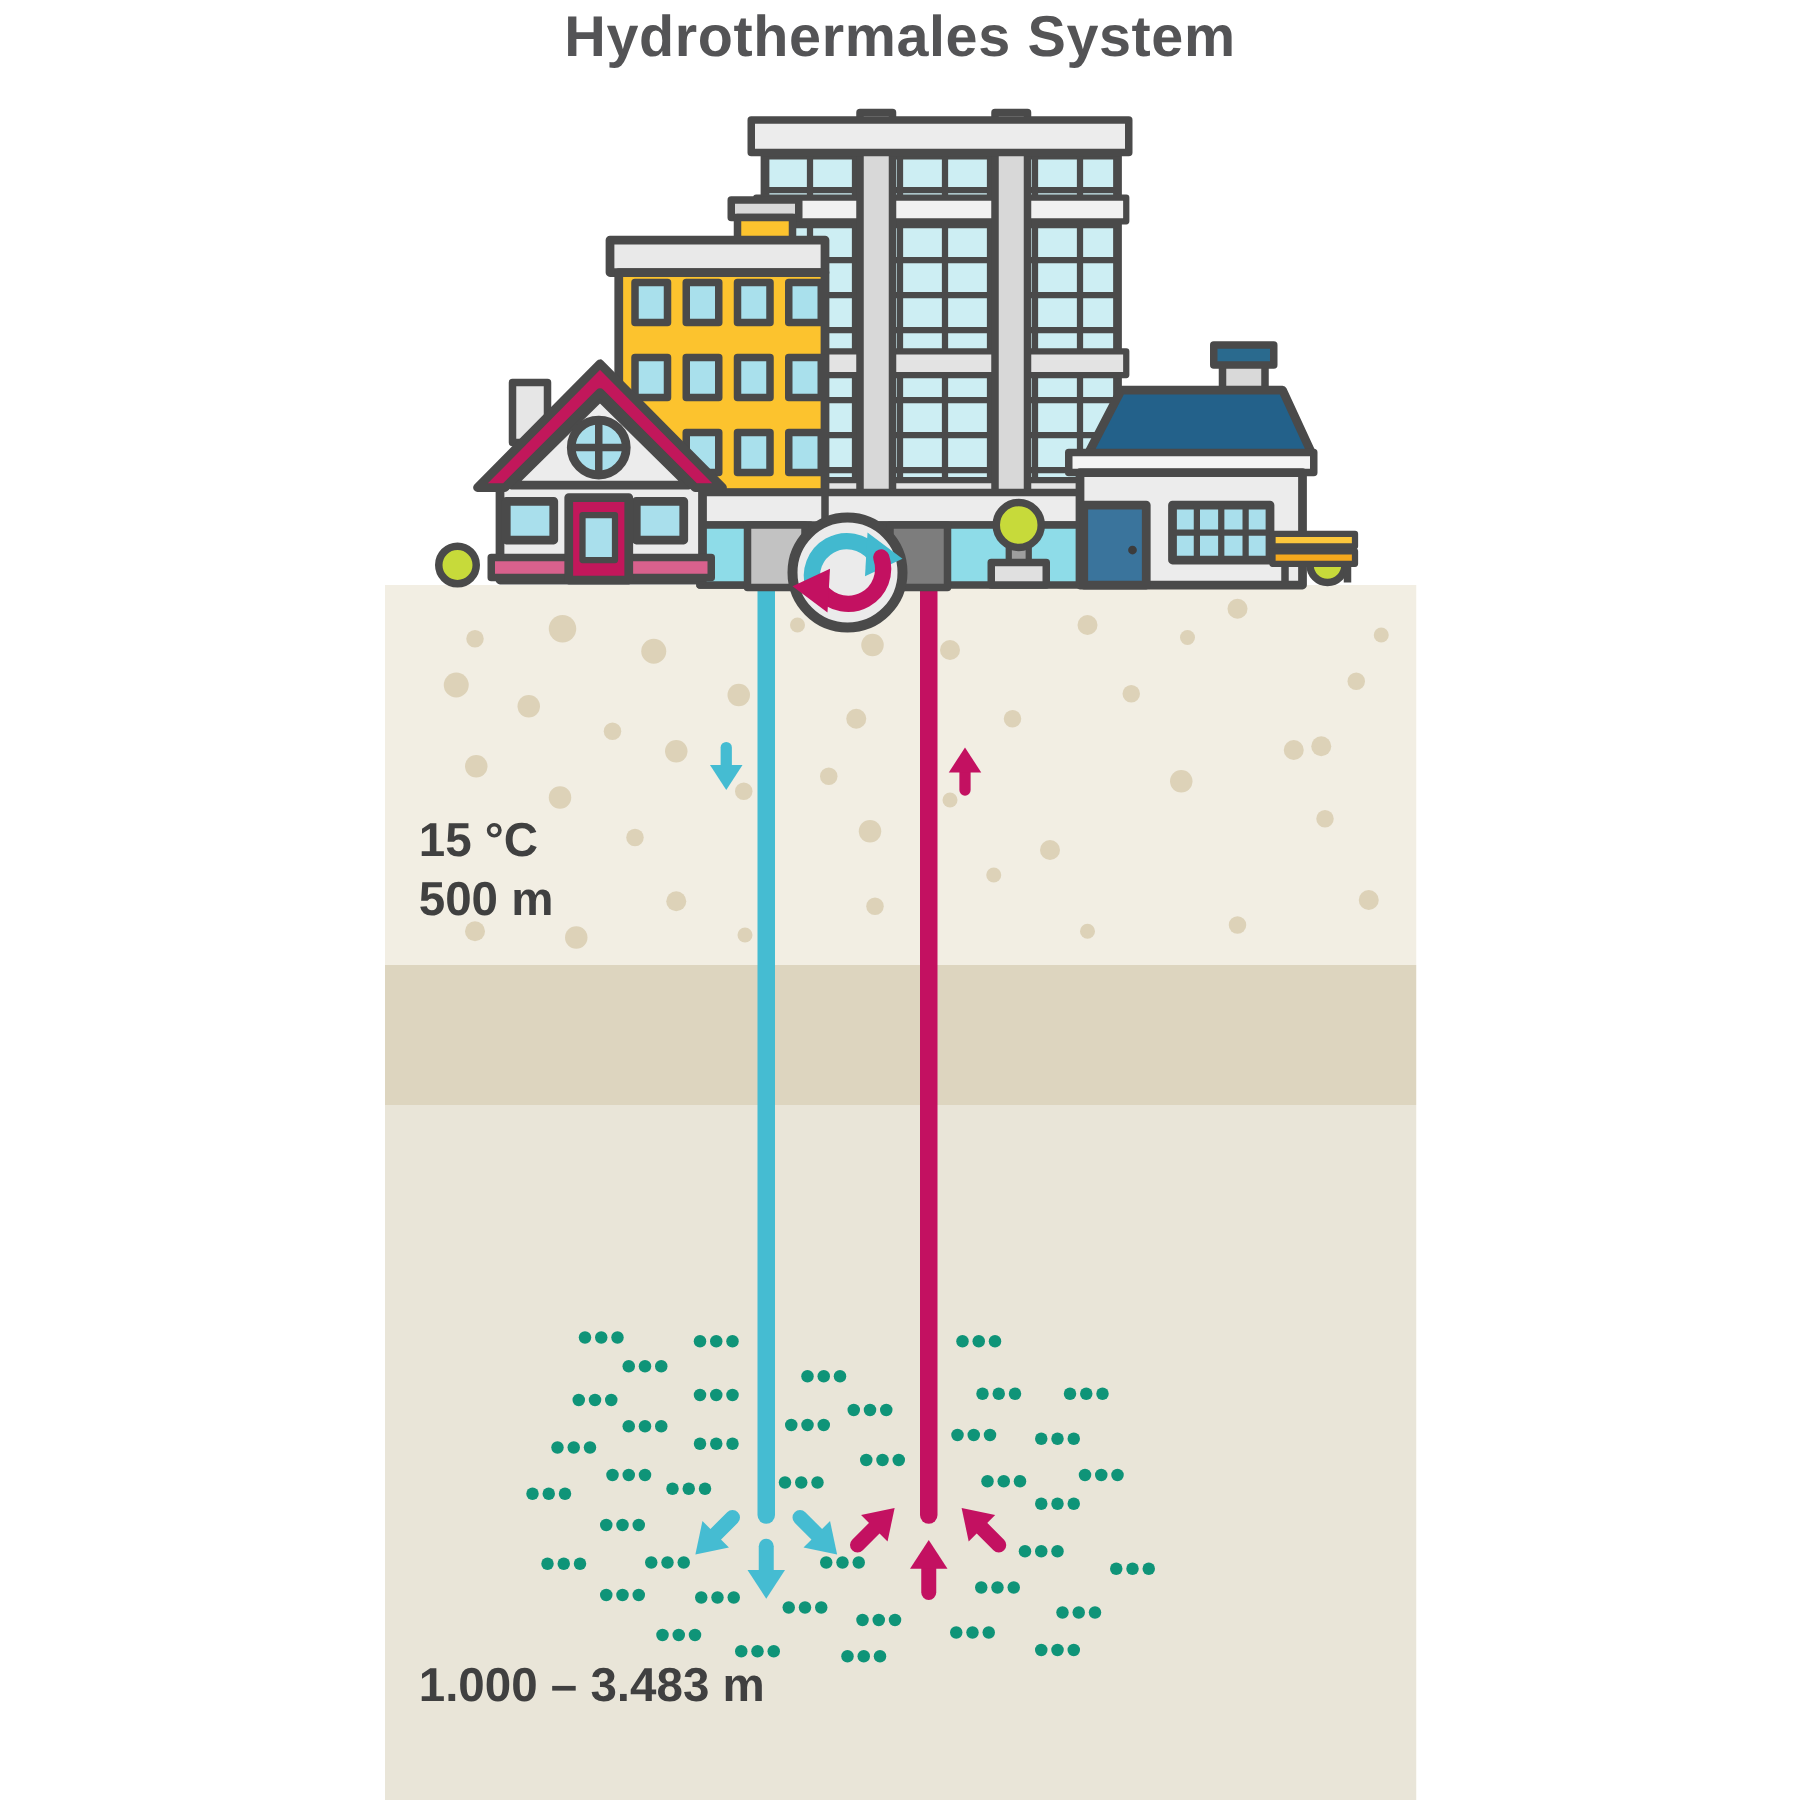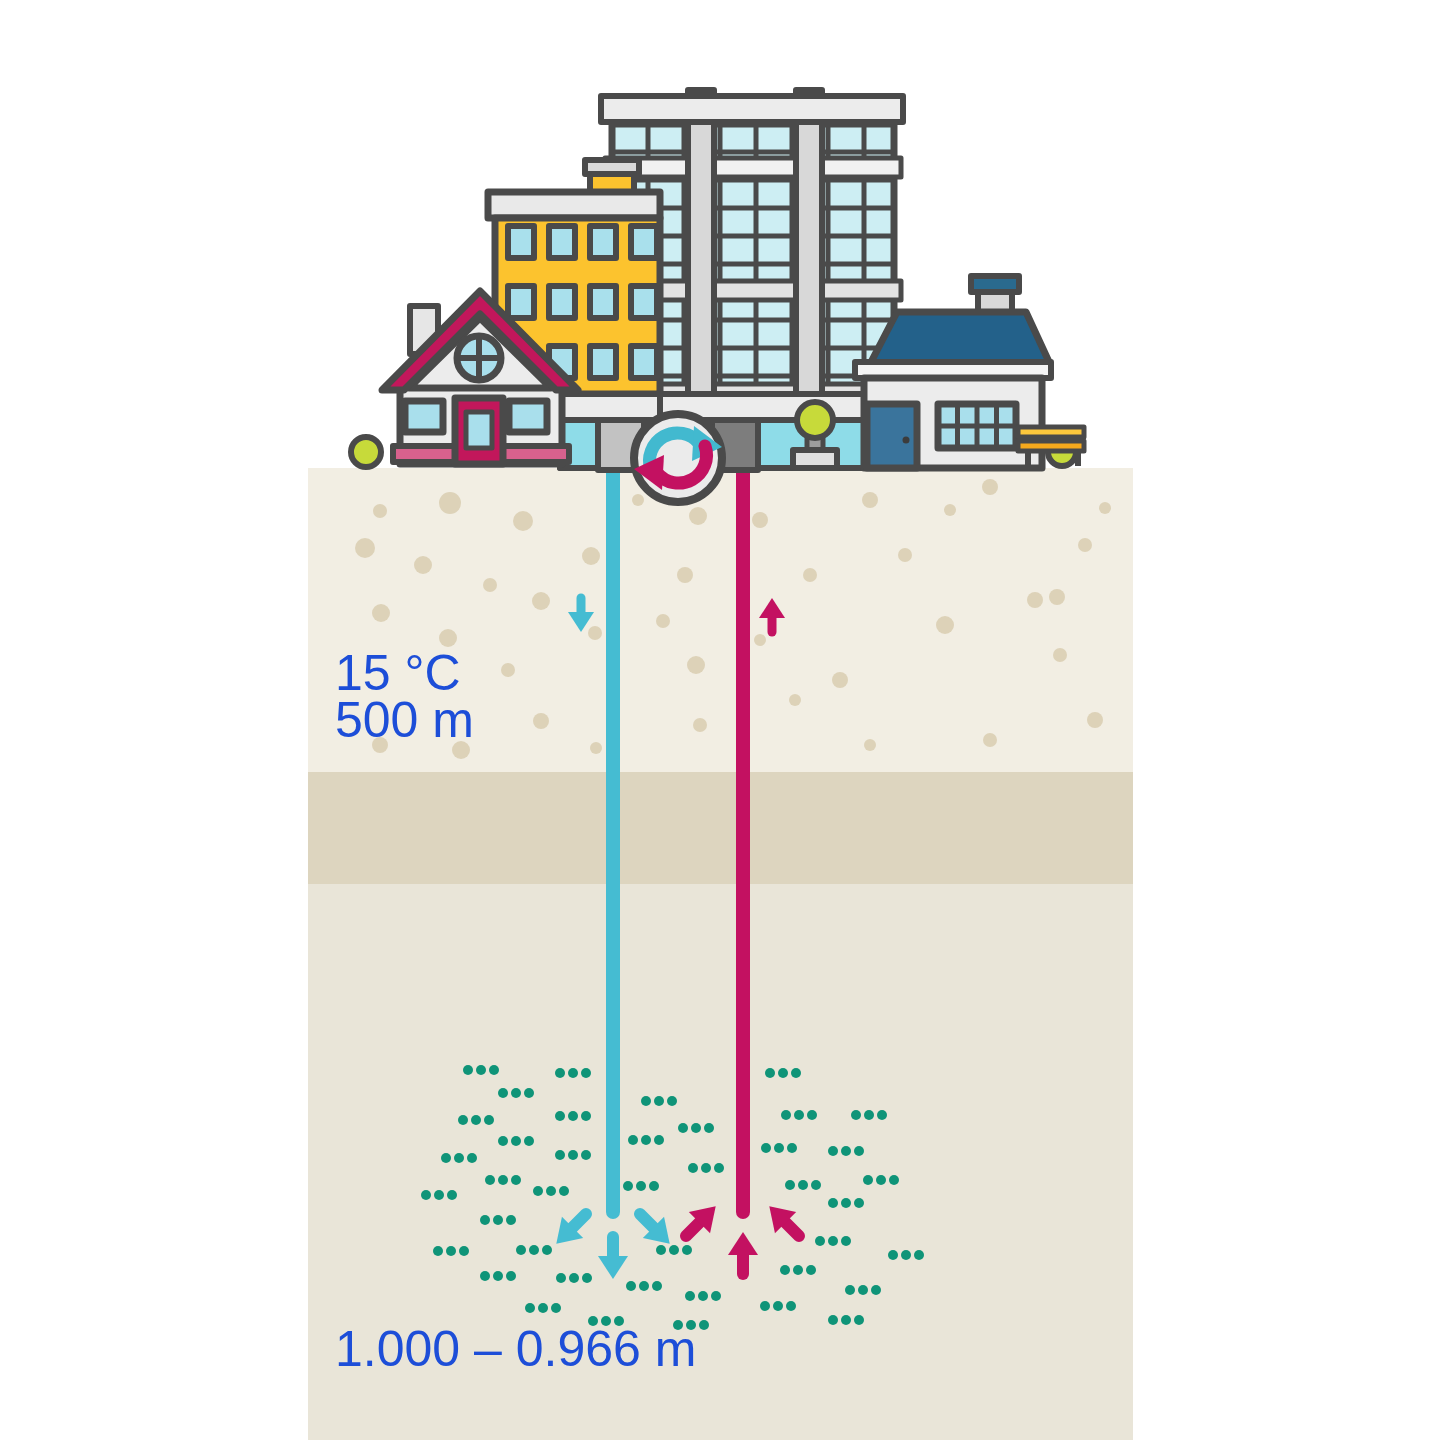--- a/index.html
+++ b/index.html
@@ -9,27 +9,28 @@
          font-size:46px;font-weight:600;color:#545456;letter-spacing:0.5px;}
   .ground{position:absolute;left:308px;top:468px;width:825px;height:972px;}
   .layer-upper{position:absolute;left:0;top:0;width:100%;height:304px;background:#f2eee3;}
   .layer-band{position:absolute;left:0;top:304px;width:100%;height:112px;background:#ddd5bf;}
   .layer-lower{position:absolute;left:0;top:416px;width:100%;height:556px;background:#e9e5d8;}
   .overlay{position:absolute;left:0;top:0;width:1440px;height:1440px;pointer-events:none;}
   .speckle{position:absolute;border-radius:50%;background:var(--speckle,#ddd2b8);}
   .cluster{position:absolute;display:flex;gap:3px;}
   .gdot{width:10px;height:10px;border-radius:50%;background:var(--aquifer,#0f9478);}
   .scene{position:absolute;left:0;top:0;width:1440px;height:1440px;}
-  .depth-label{position:absolute;font-size:50px;line-height:47px;font-weight:400;color:#1d4ed8;}
+  .depth-label{position:absolute;font-size:38px;line-height:47px;font-weight:700;color:#404040;}
 </style>
 </head>
 <body>
 
 <div class="stage">
 
+  <div class="title">Hydrothermales System</div>
 
   <div class="ground">
     <div class="layer-upper"></div>
     <div class="layer-band"></div>
     <div class="layer-lower"></div>
   </div>
 
   <div class="overlay">
       <div class="speckle" style="left: 373px; top: 504px; width: 14px; height: 14px;"></div>
       <div class="speckle" style="left: 439px; top: 492px; width: 22px; height: 22px;"></div>
@@ -441,16 +442,16 @@
         <polygon points="662,490 634,469 664,455" fill="#c31161" stroke="none"></polygon>
       </g>
     </g>
   </svg>
 
   <div class="depth-label" style="left:335px;top:650px;">
     <div>15 °C</div>
     <div>500 m</div>
   </div>
   <div class="depth-label" style="left:335px;top:1326px;">
-    <div>1.000 – 0.966 m</div>
+    <div>1.000 – 3.483 m</div>
   </div>
 
 </div>
 
 </body></html>

